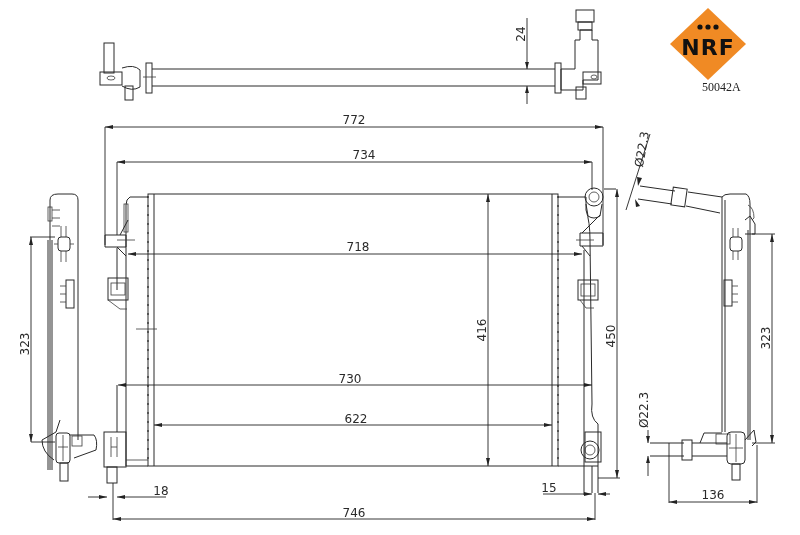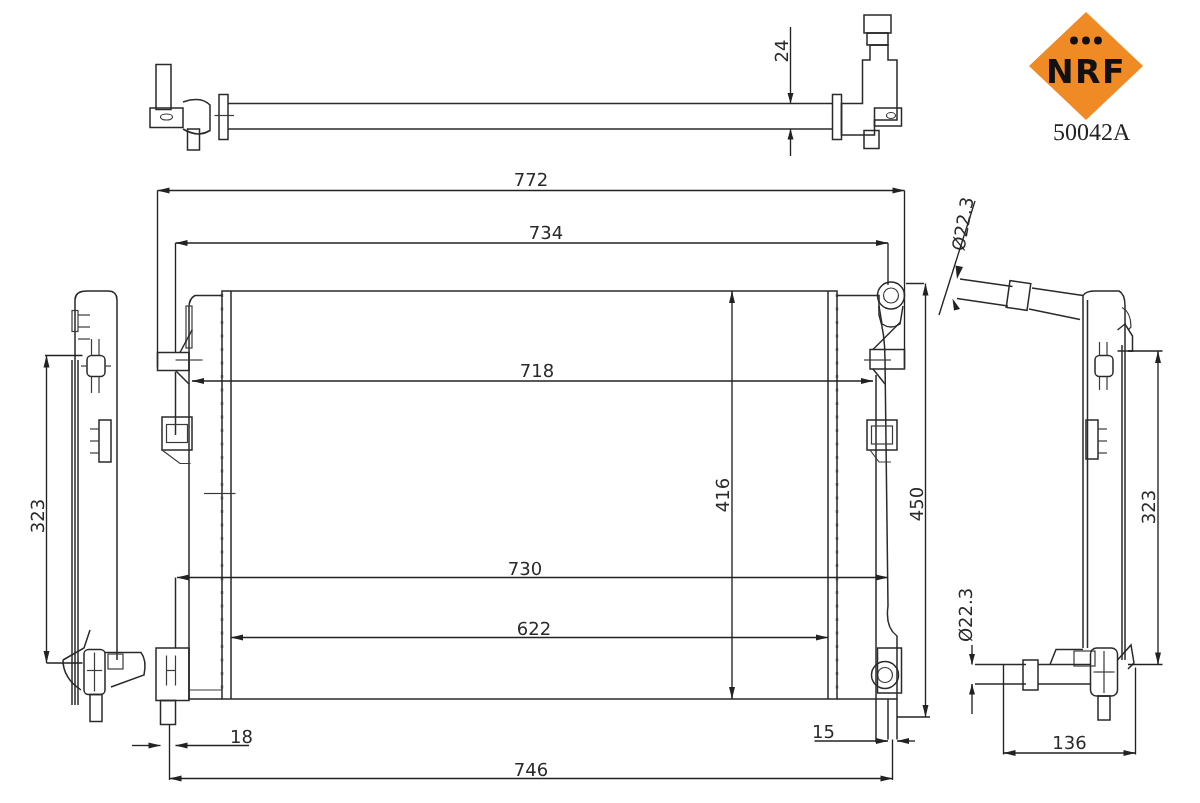--- a/index.html
+++ b/index.html
@@ -2,22 +2,22 @@
 <html><head>
 <meta charset="utf-8">
 <style>
   html, body { margin:0; padding:0; background:#ffffff; }
   body { width:800px; height:535px; position:relative; overflow:hidden; font-family:"DejaVu Sans", sans-serif; }
   #drawing { position:absolute; left:0; top:0; width:800px; height:535px; }
   .ln { stroke:#2a2a2a; stroke-width:1; fill:none; }
   .thin { stroke:#3a3a3a; stroke-width:0.8; fill:none; }
   .dim { stroke:#222; stroke-width:0.9; fill:none; }
   .dimtxt { font-family:"DejaVu Sans", sans-serif; font-size:12px; fill:#2a2a2a; }
-  .logo-box { position:absolute; left:672px; top:6px; width:104px; height:74px; }
-  .part-no { position:absolute; left:702px; top:80px; font-family:"Liberation Serif", serif; font-size:16px; color:#222; }
+  .logo-box { position:absolute; left:656px; top:6px; width:104px; height:74px; }
+  .part-no { position:absolute; left:702px; top:80px; font-family:"Liberation Serif", serif; font-size:12px; color:#222; }
 </style>
 </head>
 <body>
 
 <div class="logo-box">
   <svg width="104" height="74" viewBox="0 0 104 74">
     <polygon points="52,2 90,38 52,74 14,38" fill="#f08a24"></polygon>
     <circle cx="44" cy="21" r="2.6" fill="#111"></circle>
     <circle cx="52" cy="21" r="2.6" fill="#111"></circle>
     <circle cx="60" cy="21" r="2.6" fill="#111"></circle>

